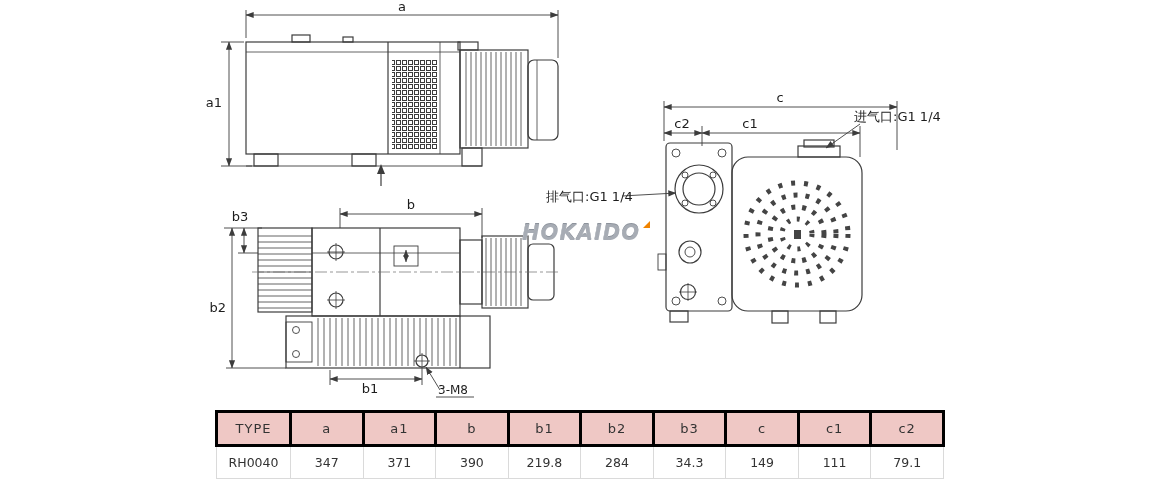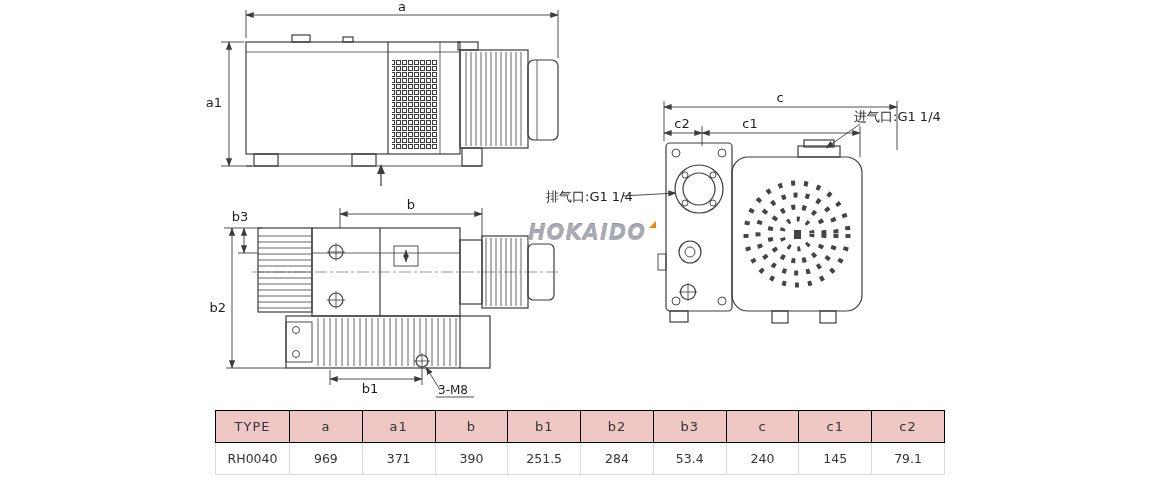--- a/index.html
+++ b/index.html
@@ -4,31 +4,31 @@
 <style>
   html,body{margin:0;padding:0;background:#fff;}
   #canvas{position:relative;width:1160px;height:480px;background:#fff;overflow:hidden;
           font-family:"DejaVu Sans","Liberation Sans",sans-serif;}
   svg text{font-family:"DejaVu Sans","Liberation Sans",sans-serif;}
   .dimtext{font-size:13px;fill:#1d1d1d;}
   .cjktext{font-size:13px;fill:#1d1d1d;}
   .notetext{font-size:12px;fill:#1d1d1d;}
 
   
-  .logo{position:absolute;left:522px;top:221px;width:140px;height:28px;text-align:center;
+  .logo{position:absolute;left:522px;top:221px;width:140px;height:28px;text-align:left;
         font-style:italic;font-weight:bold;font-size:21px;letter-spacing:1px;color:#a7acb4;
         text-shadow:0 1px 0 #ffffff,0 -1px 0 #8d939c;}
   .logo .accent{display:inline-block;width:0;height:0;border-left:7px solid transparent;
         border-bottom:7px solid #f08300;margin-left:3px;vertical-align:top;}
 
   
   .spec-table{position:absolute;left:215px;top:410px;width:730px;border-collapse:collapse;
         table-layout:fixed;font-size:13px;color:#333;}
   .spec-table col.first{width:74px;}
-  .spec-table th{background:#efc8c5;font-weight:normal;border:1px solid #000000;
+  .spec-table th{background:#efc8c5;font-weight:normal;border:3px solid #000000;
         padding:8px 8px;text-align:center;letter-spacing:1px;}
   .spec-table td{background:#ffffff;border:1px solid #dadada;padding:8px 0;
         text-align:center;font-size:12.5px;margin-top:12px;}
 </style>
 </head>
 <body>
 
 <div id="canvas">
 
 <svg width="1160" height="480" viewBox="0 0 1160 480">
@@ -219,26 +219,26 @@
       <th>b2</th>
       <th>b3</th>
       <th>c</th>
       <th>c1</th>
       <th>c2</th>
     </tr>
   </thead>
   <tbody>
     <tr>
       <td>RH0040</td>
-      <td>969</td>
+      <td>347</td>
       <td>371</td>
       <td>390</td>
-      <td>251.5</td>
+      <td>219.8</td>
       <td>284</td>
-      <td>53.4</td>
-      <td>240</td>
-      <td>145</td>
+      <td>34.3</td>
+      <td>149</td>
+      <td>111</td>
       <td>79.1</td>
     </tr>
   </tbody>
 </table>
 
 </div>
 
 </body></html>

